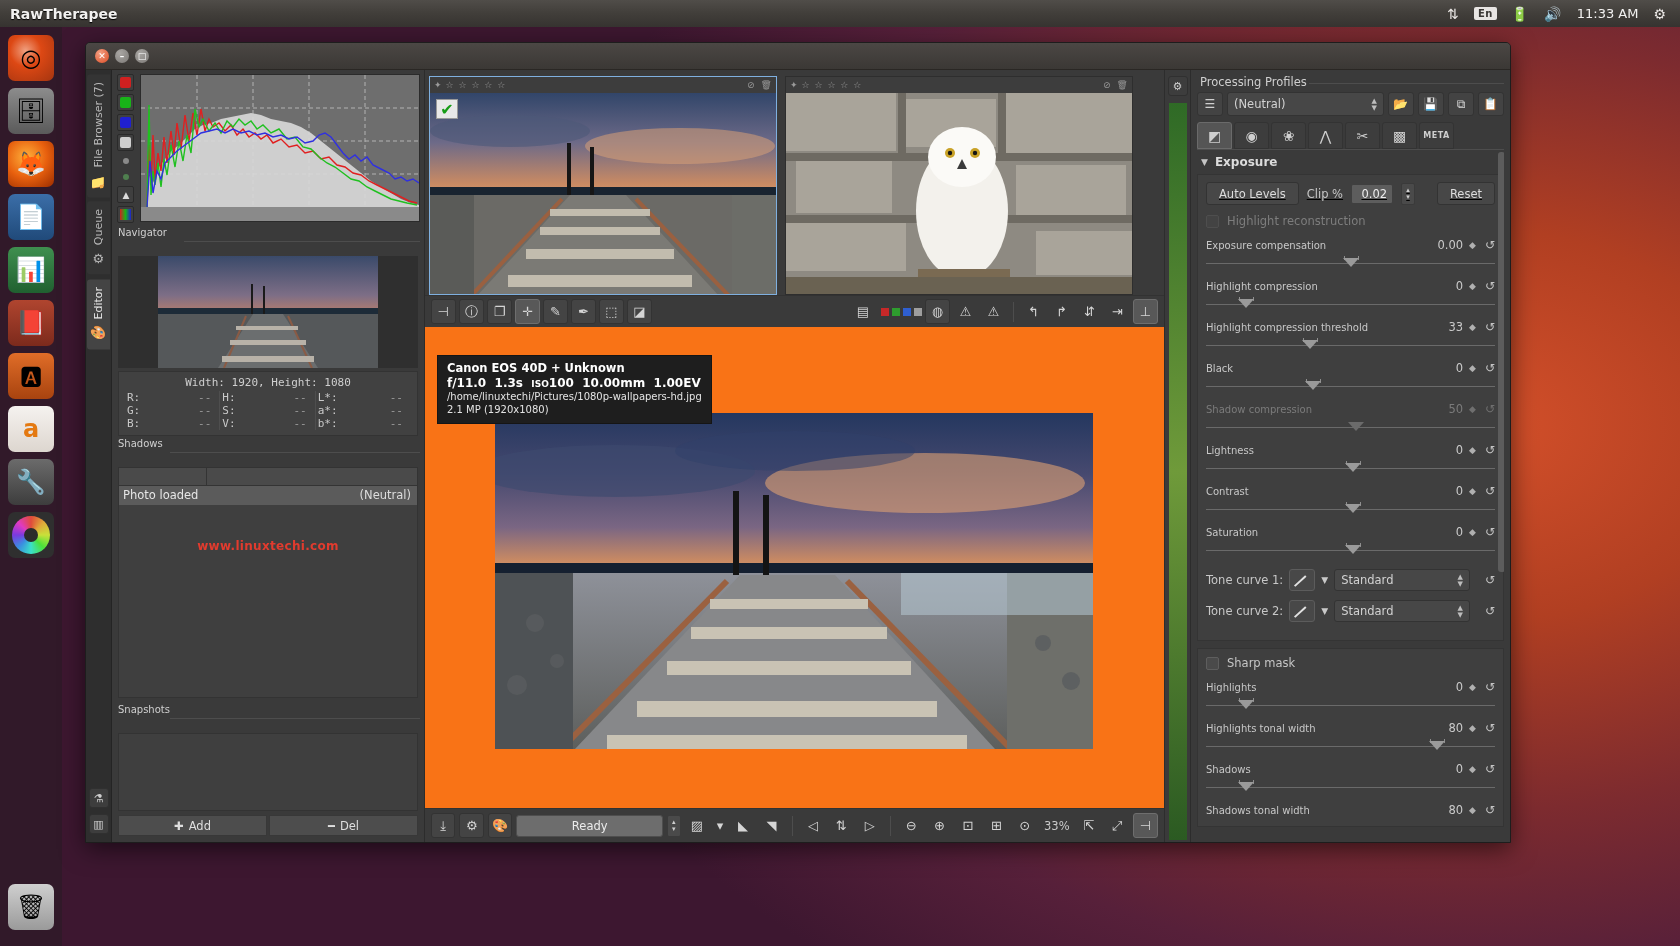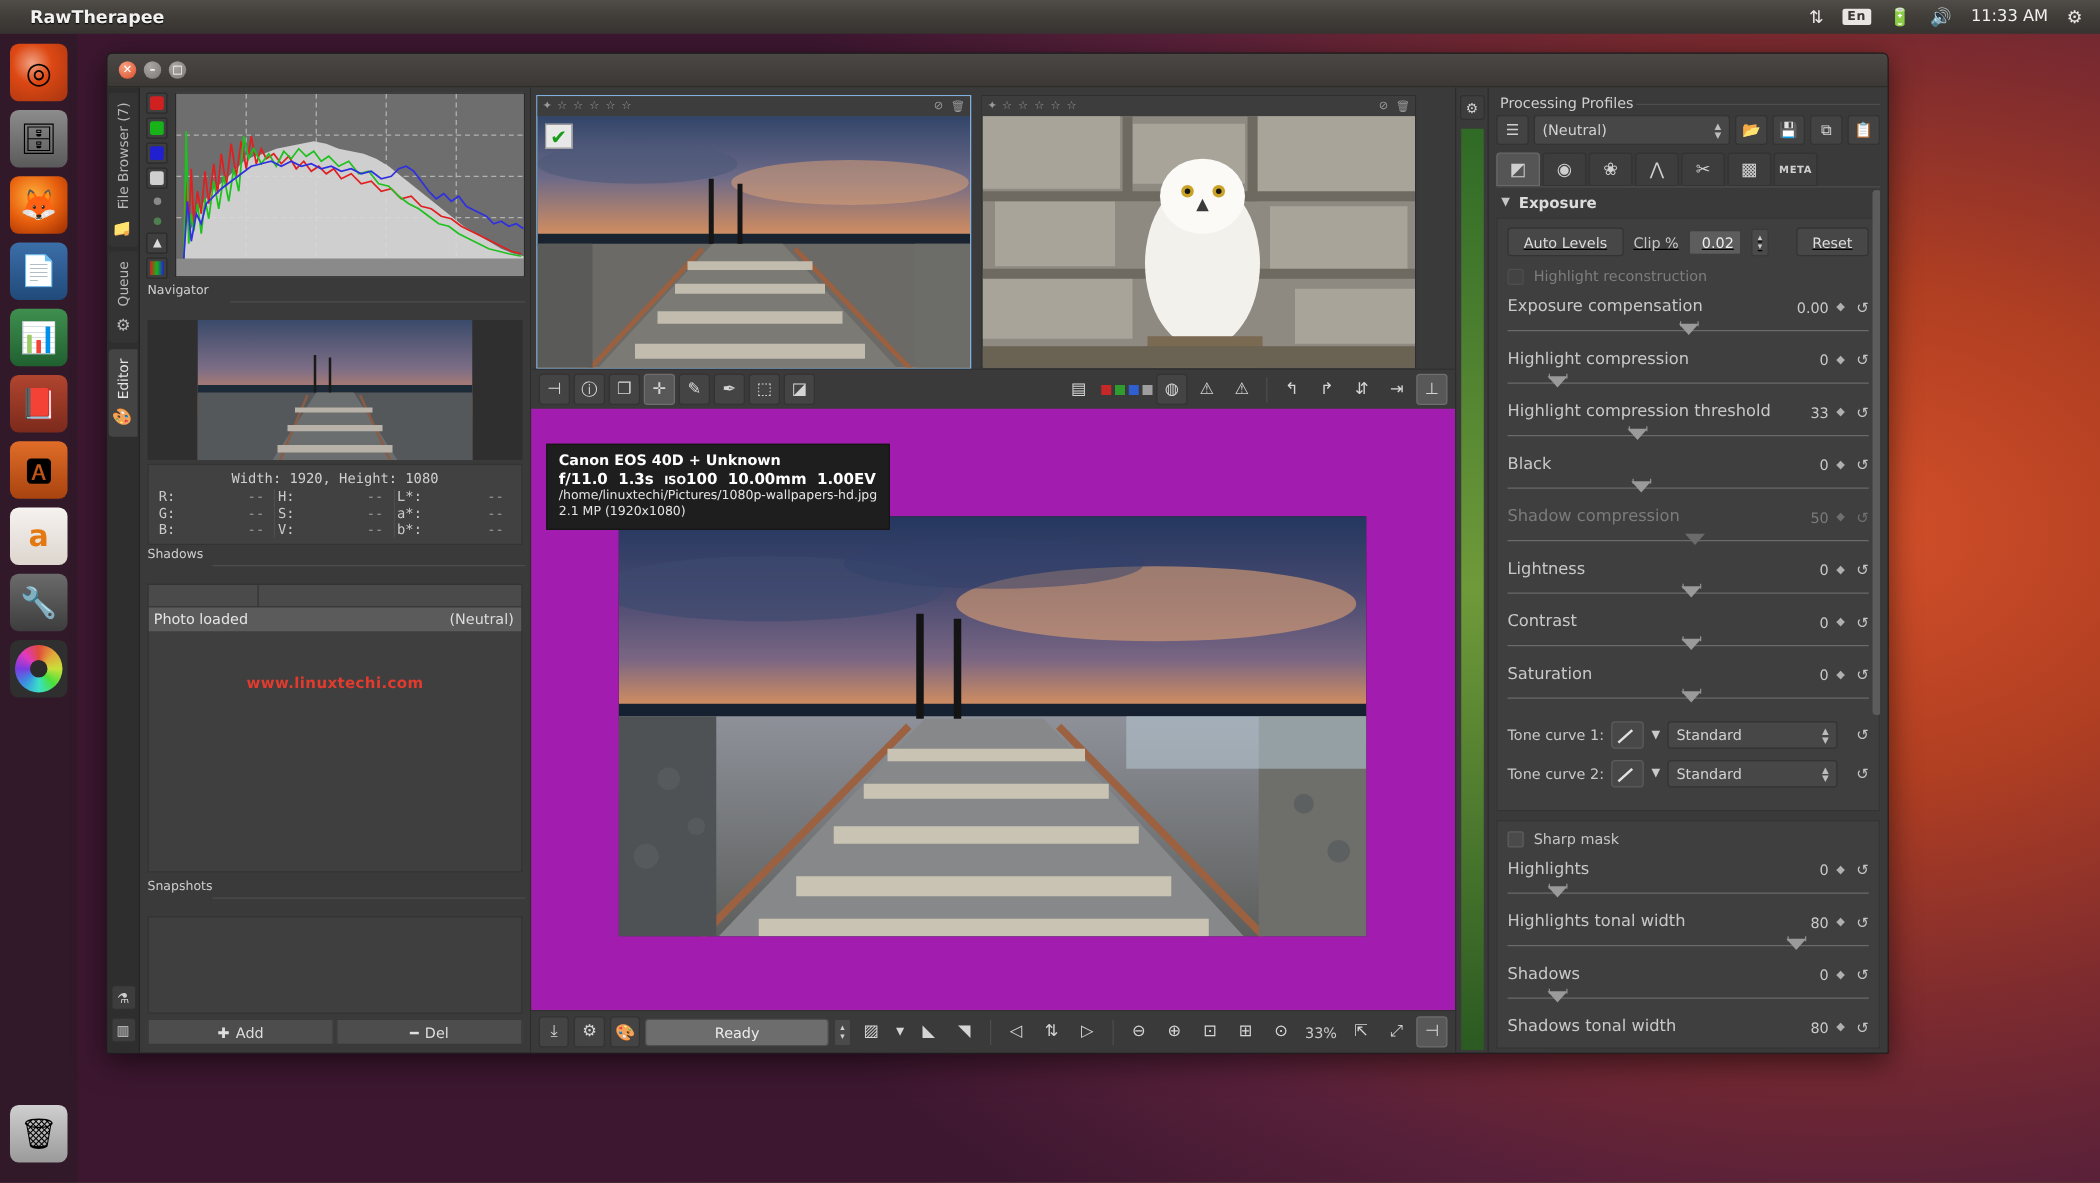--- a/index.html
+++ b/index.html
@@ -20,21 +20,21 @@
   }
 
   
   #top-panel {
     position:absolute; top:0; left:0; width:1680px; height:27px;
     background: linear-gradient(to bottom, #504d49 0%, #413e3a 50%, #363330 100%);
     display:flex; align-items:center;
     z-index: 60;
   }
   #top-panel .apptitle {
-    color:#f2f1f0; font-weight:bold; font-size:14px; margin-left:24px;
+    color:#f2f1f0; font-weight:bold; font-size:14px; margin-left:10px;
     text-shadow: 0 1px 1px #000;
   }
   #tray { margin-left:auto; display:flex; align-items:center; gap:15px; padding-right:14px; }
   #tray .ti { color:#ebe8e6; font-size:14px; line-height:1; display:flex; align-items:center; }
   #tray .kbd {
     background:#e8e5e3; color:#3a3734; font-size:10px; font-weight:bold;
     padding:1px 4px; border-radius:2px; letter-spacing:0.5px;
   }
   #tray .clock { font-size:13px; color:#f2f1f0; }
 
@@ -191,21 +191,21 @@
     padding:0 6px; gap:3px; border-top:1px solid #323232;
   }
   .tb { width:25px;height:25px; background:#444; border:1px solid #333; border-radius:3px;
         display:flex;align-items:center;justify-content:center; color:#d5d5d5; font-size:13px;}
   .tb.on{ background:#585858; border-color:#6e6e6e; }
   .tb.flat{ background:transparent;border:none; }
   .tb-sep{ width:1px;height:20px;background:#4d4d4d;margin:0 4px;}
   .clipdots{ display:flex; gap:3px; align-items:center; }
   .clipdots i{ width:8px;height:8px;display:block;}
 
-  #canvas-area{ flex:1 1 auto; background:#a21caf; position:relative; overflow:hidden; min-height:0;}
+  #canvas-area{ flex:1 1 auto; background:#f97316; position:relative; overflow:hidden; min-height:0;}
   #main-image{
     position:absolute; left:70px; top:86px; width:598px; height:336px; background:#222;
   }
   #exif-tip{
     position:absolute; left:12px; top:28px; background:#1e1e1e; color:#fff;
     padding:5px 9px 6px; font-size:11px; line-height:1.28; z-index:5; border:1px solid #151515;
   }
   #exif-tip .l1{ font-weight:bold; font-size:11.5px;}
   #exif-tip .l2{ font-weight:bold; font-size:12px;}
   #exif-tip .l2 small{ font-size:9px; font-weight:bold;}
@@ -265,21 +265,21 @@
   .lbl-sm{ color:#c6c6c6; font-size:11.5px; }
   .numbox{ background:#5d5d5d;border:1px solid #3f3f3f;border-radius:2px;color:#ededed;font-size:11.5px;
            height:20px;display:flex;align-items:center;justify-content:flex-end;padding:0 5px;min-width:42px;}
   .chk-row{ display:flex;align-items:center;gap:8px;margin-bottom:10px;}
   .chk{ width:13px;height:13px;background:#4a4a4a;border:1px solid #5e5e5e;border-radius:2px;}
   .chk.dim{ background:#434343;border-color:#4e4e4e;}
   .dimtxt{ color:#7d7d7d; }
 
   .slider{ margin-bottom:11px; }
   .sl-top{ display:flex;align-items:center; }
-  .sl-name{ color:#c8c8c8; font-size:13px;text-align:center; }
+  .sl-name{ color:#c8c8c8; font-size:10px;text-align:center; }
   .sl-name.dim{ color:#7b7b7b; }
   .sl-val{ margin-left:auto; color:#cacaca; font-size:11.5px; }
   .sl-val.dim{ color:#7b7b7b; }
   .sl-dia{ color:#b0b0b0; font-size:9px; margin-left:6px; }
   .sl-reset{ color:#c4c4c4; font-size:12px; margin-left:9px; }
   .sl-reset.dim{ color:#6f6f6f;}
   .sl-track{ position:relative; height:13px; margin-top:3px; }
   .sl-track .line{ position:absolute; left:0; right:0; top:8px; height:1px; background:#6a6a6a;}
   .sl-knob{ position:absolute; top:3px; width:0;height:0;
             border-left:8px solid transparent;border-right:8px solid transparent;border-top:9px solid #9a9a9a;

